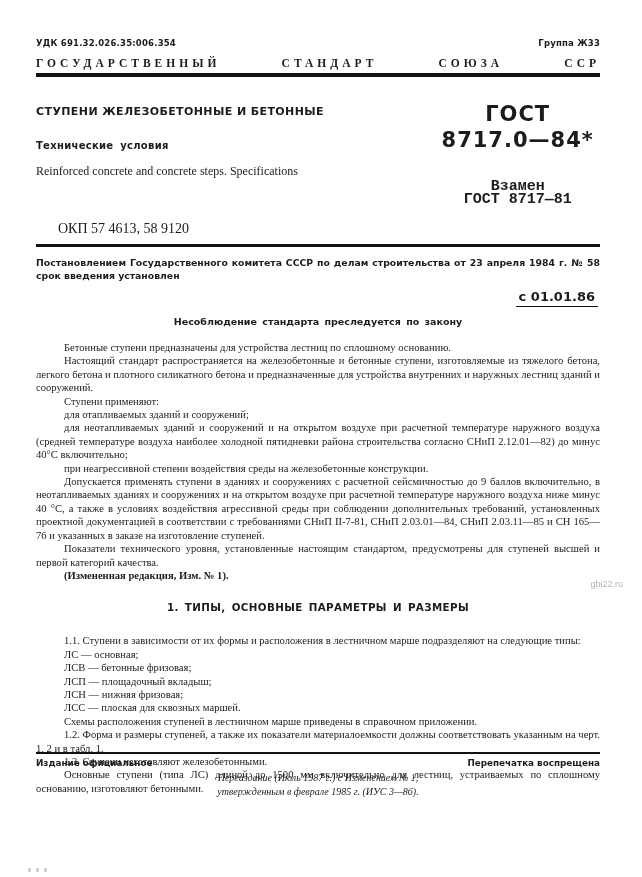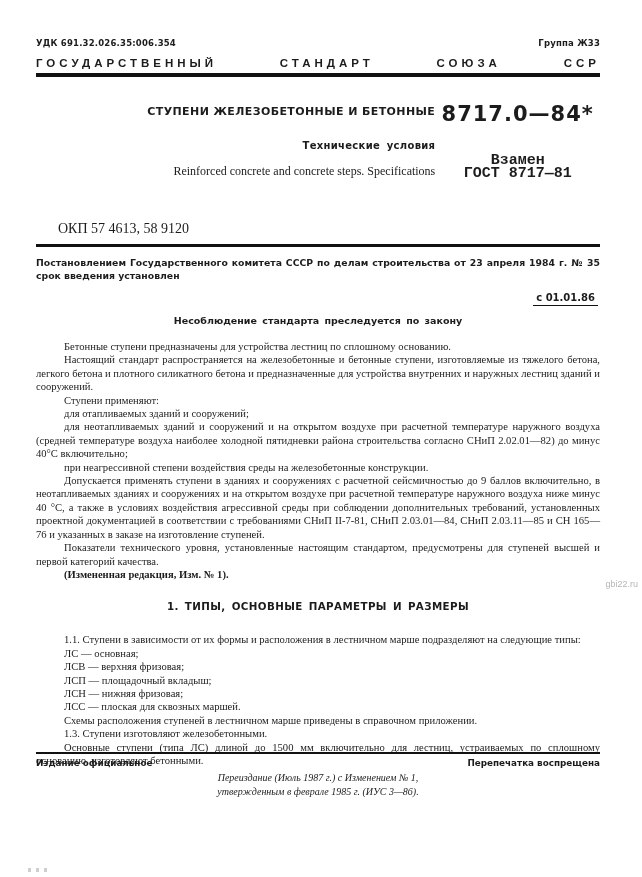--- a/index.html
+++ b/index.html
@@ -14,30 +14,30 @@
   .sheet { position: relative; width: 642px; height: 860px; padding: 38px 42px 0 36px; }
 
   
   .top-row {
     display: flex; justify-content: space-between; align-items: baseline;
     font-family: "DejaVu Sans", "Liberation Sans", sans-serif;
     font-weight: bold; font-size: 8.5px; letter-spacing: 0.2px;
   }
   .org-line {
     margin-top: 9px;
-    font-family: Liberation Sans, sans-serif;
+    font-family: Liberation Serif, serif;
     font-weight: bold; font-size: 11.5px;
     letter-spacing: 4px; word-spacing: 10px;
     text-align: justify; text-align-last: justify;
   }
   .rule-thick { margin-top: 4px; height: 4px; background: #111; }
 
   
   .title-flex { display: flex; margin-top: 24px; min-height: 118px; }
-  .title-left { width: 400px; text-align: right; padding-top: 4px; }
+  .title-left { width: 400px; text-align: left; padding-top: 4px; }
   .title-ru {
     font-family: "DejaVu Sans", "Liberation Sans", sans-serif;
     font-weight: bold; font-size: 11px; letter-spacing: 0.4px;
   }
   .subtitle-ru {
     margin-top: 22px;
     font-family: "DejaVu Sans", "Liberation Sans", sans-serif;
     font-weight: bold; font-size: 10px; letter-spacing: 0.3px; word-spacing: 3px;
   }
   .title-en { margin-top: 13px; font-size: 12px; }
@@ -58,21 +58,21 @@
   .decree {
     margin-top: 9px;
     font-family: "DejaVu Sans", "Liberation Sans", sans-serif;
     font-weight: bold; font-size: 9.3px; line-height: 13px;
     text-align: justify;
   }
   .date-row { text-align: right; margin-top: 5px; padding-right: 2px; }
   .date-value {
     display: inline-block;
     font-family: "DejaVu Sans", "Liberation Sans", sans-serif;
-    font-weight: bold; font-size: 10px;
+    font-weight: bold; font-size: 13px;
     border-bottom: 1.5px solid #111; padding: 0 3px 2px 3px;
   }
   .law-notice {
     margin-top: 9px; text-align: center;
     font-family: "DejaVu Sans", "Liberation Sans", sans-serif;
     font-weight: bold; font-size: 9.5px; word-spacing: 2px;
   }
 
   
   .body-text { margin-top: 14px; }
@@ -95,21 +95,21 @@
     display: flex; justify-content: space-between; margin-top: 4px;
     font-family: "DejaVu Sans", "Liberation Sans", sans-serif;
     font-weight: bold; font-size: 8.8px;
   }
   .reissue {
     margin-top: 3px; text-align: center;
     font-style: italic; font-size: 10px; line-height: 14px;
   }
 
   .watermark {
-    position: absolute; top: 579px; right: 4px;
+    position: absolute; top: 579px; right: 19px;
     font-family: "Liberation Sans", "DejaVu Sans", sans-serif;
     font-size: 9px; color: #b5b5b5;
   }
   .scan-artifact {
     position: absolute; left: 28px; top: 868px; width: 22px; height: 4px;
     background: repeating-linear-gradient(90deg,#cfcfcf 0 3px,transparent 3px 8px);
   }
 </style>
 </head>
 <body>
@@ -124,59 +124,61 @@
   <div class="org-line">ГОСУДАРСТВЕННЫЙ СТАНДАРТ СОЮЗА ССР</div>
   <div class="rule-thick"></div>
 
   <div class="title-flex">
     <div class="title-left">
       <div class="title-ru">СТУПЕНИ ЖЕЛЕЗОБЕТОННЫЕ И БЕТОННЫЕ</div>
       <div class="subtitle-ru">Технические условия</div>
       <div class="title-en">Reinforced concrete and concrete steps. Specifications</div>
     </div>
     <div class="title-right">
+      <div class="gost-label">ГОСТ</div>
       <div class="gost-number">8717.0—84*</div>
       <div class="replaces">
         <div>Взамен</div>
         <div>ГОСТ 8717—81</div>
       </div>
     </div>
   </div>
 
   <div class="okp-line">ОКП 57 4613, 58 9120</div>
   <div class="rule-thick2"></div>
 
-  <div class="decree">Постановлением Государственного комитета СССР по делам строительства от 23 апреля 1984 г. № 35 срок введения установлен</div>
+  <div class="decree">Постановлением Государственного комитета СССР по делам строительства от 23 апреля 1984 г. № 58 срок введения установлен</div>
   <div class="date-row">
     <span class="date-value">с 01.01.86</span>
   </div>
   <div class="law-notice">Несоблюдение стандарта преследуется по закону</div>
 
   <div class="body-text">
     <p>Бетонные ступени предназначены для устройства лестниц по сплошному основанию.</p>
     <p>Настоящий стандарт распространяется на железобетонные и бетонные ступени, изготовляемые из тяжелого бетона, легкого бетона и плотного силикатного бетона и предназначенные для устройства внутренних и наружных лестниц зданий и сооружений.</p>
     <p>Ступени применяют:</p>
     <p>для отапливаемых зданий и сооружений;</p>
-    <p>для неотапливаемых зданий и сооружений и на открытом воздухе при расчетной температуре наружного воздуха (средней температуре воздуха наиболее холодной пятидневки района строительства согласно СНиП 2.02.01—82) до минус 40°С включительно;</p>
+    <p>для неотапливаемых зданий и сооружений и на открытом воздухе при расчетной температуре наружного воздуха (средней температуре воздуха наиболее холодной пятидневки района строительства согласно СНиП 2.12.01—82) до минус 40°С включительно;</p>
     <p>при неагрессивной степени воздействия среды на железобетонные конструкции.</p>
     <p>Допускается применять ступени в зданиях и сооружениях с расчетной сейсмичностью до 9 баллов включительно, в неотапливаемых зданиях и сооружениях и на открытом воздухе при расчетной температуре наружного воздуха ниже минус 40 °С, а также в условиях воздействия агрессивной среды при соблюдении дополнительных требований, установленных проектной документацией в соответствии с требованиями СНиП II-7-81, СНиП 2.03.01—84, СНиП 2.03.11—85 и СН 165—76 и указанных в заказе на изготовление ступеней.</p>
     <p>Показатели технического уровня, установленные настоящим стандартом, предусмотрены для ступеней высшей и первой категорий качества.</p>
     <p class="bold">(Измененная редакция, Изм. № 1).</p>
   </div>
 
   <div class="section-heading">1. ТИПЫ, ОСНОВНЫЕ ПАРАМЕТРЫ И РАЗМЕРЫ</div>
 
   <div class="body-text">
     <p>1.1. Ступени в зависимости от их формы и расположения в лестничном марше подразделяют на следующие типы:</p>
     <p>ЛС — основная;</p>
-    <p>ЛСВ — верхняя фризовая;</p>
+    <p>ЛСВ — бетонные фризовая;</p>
     <p>ЛСП — площадочный вкладыш;</p>
     <p>ЛСН — нижняя фризовая;</p>
     <p>ЛСС — плоская для сквозных маршей.</p>
     <p>Схемы расположения ступеней в лестничном марше приведены в справочном приложении.</p>
+    <p>1.2. Форма и размеры ступеней, а также их показатели материалоемкости должны соответствовать указанным на черт. 1, 2 и в табл. 1.</p>
     <p>1.3. Ступени изготовляют железобетонными.</p>
     <p>Основные ступени (типа ЛС) длиной до 1500 мм включительно для лестниц, устраиваемых по сплошному основанию, изготовляют бетонными.</p>
   </div>
 
   <div class="footer-block">
     <div class="footer-rule"></div>
     <div class="footer-row">
       <span>Издание официальное</span>
       <span>Перепечатка воспрещена</span>
     </div>

